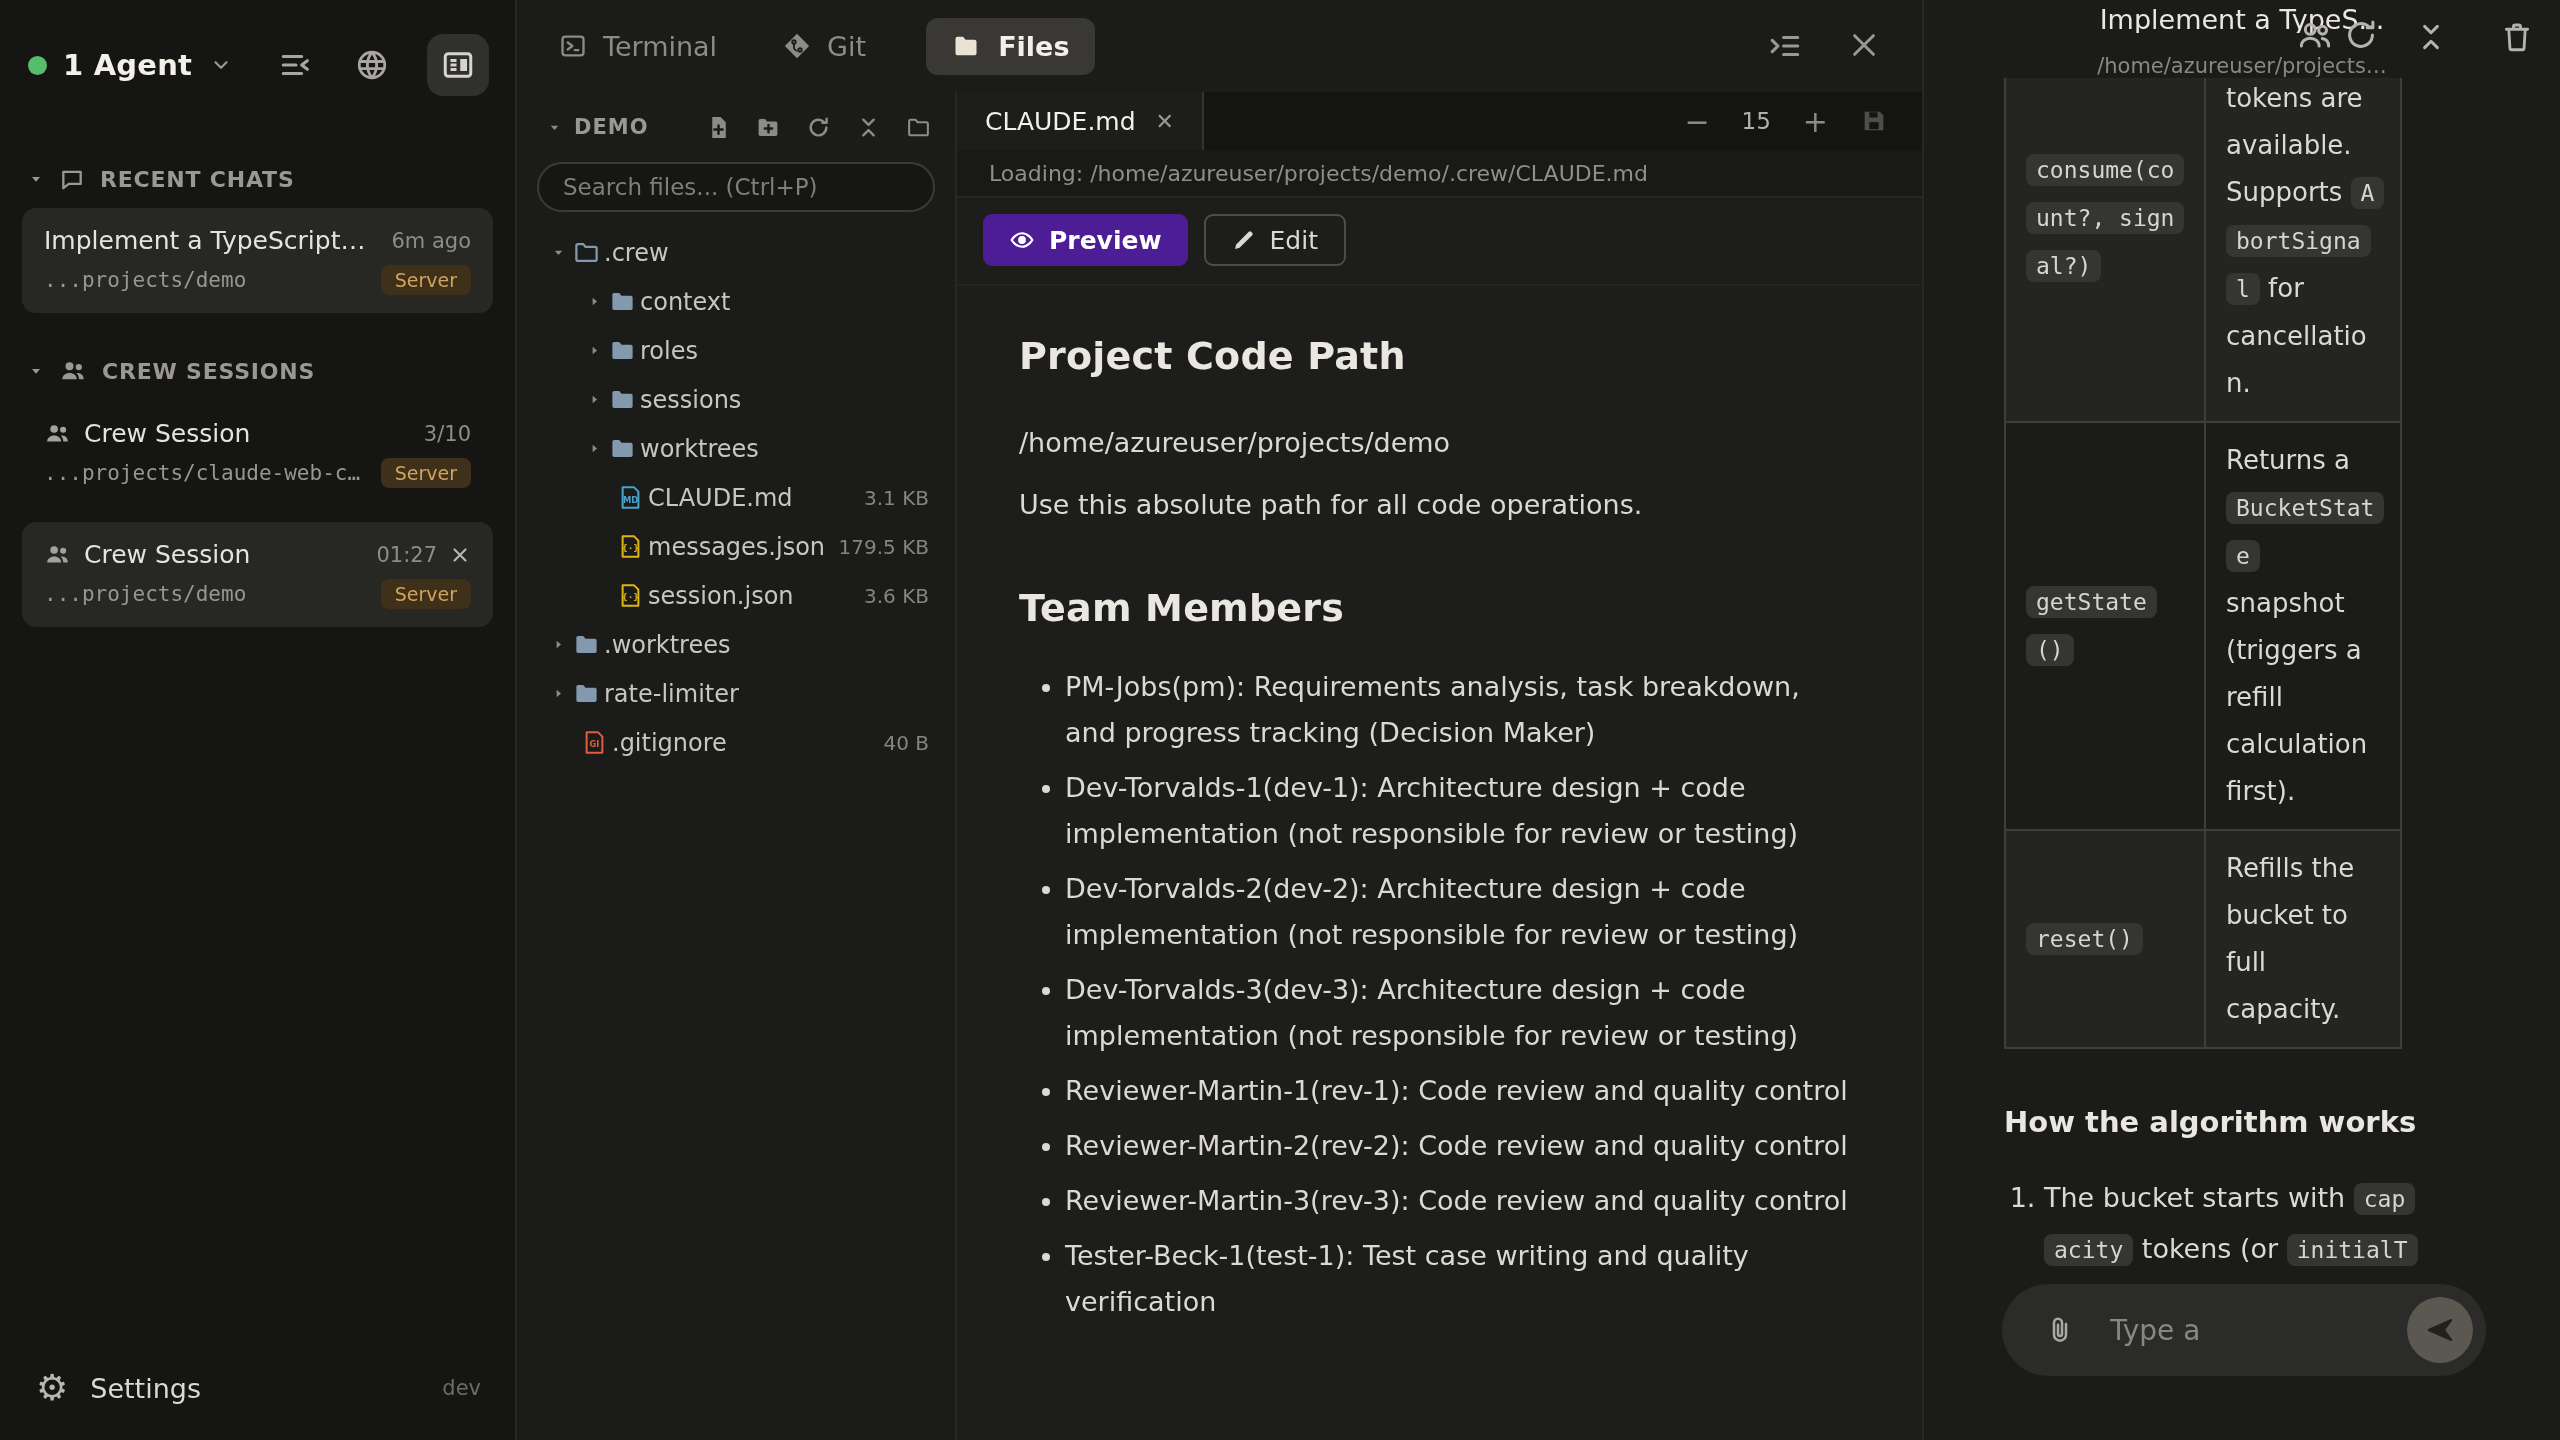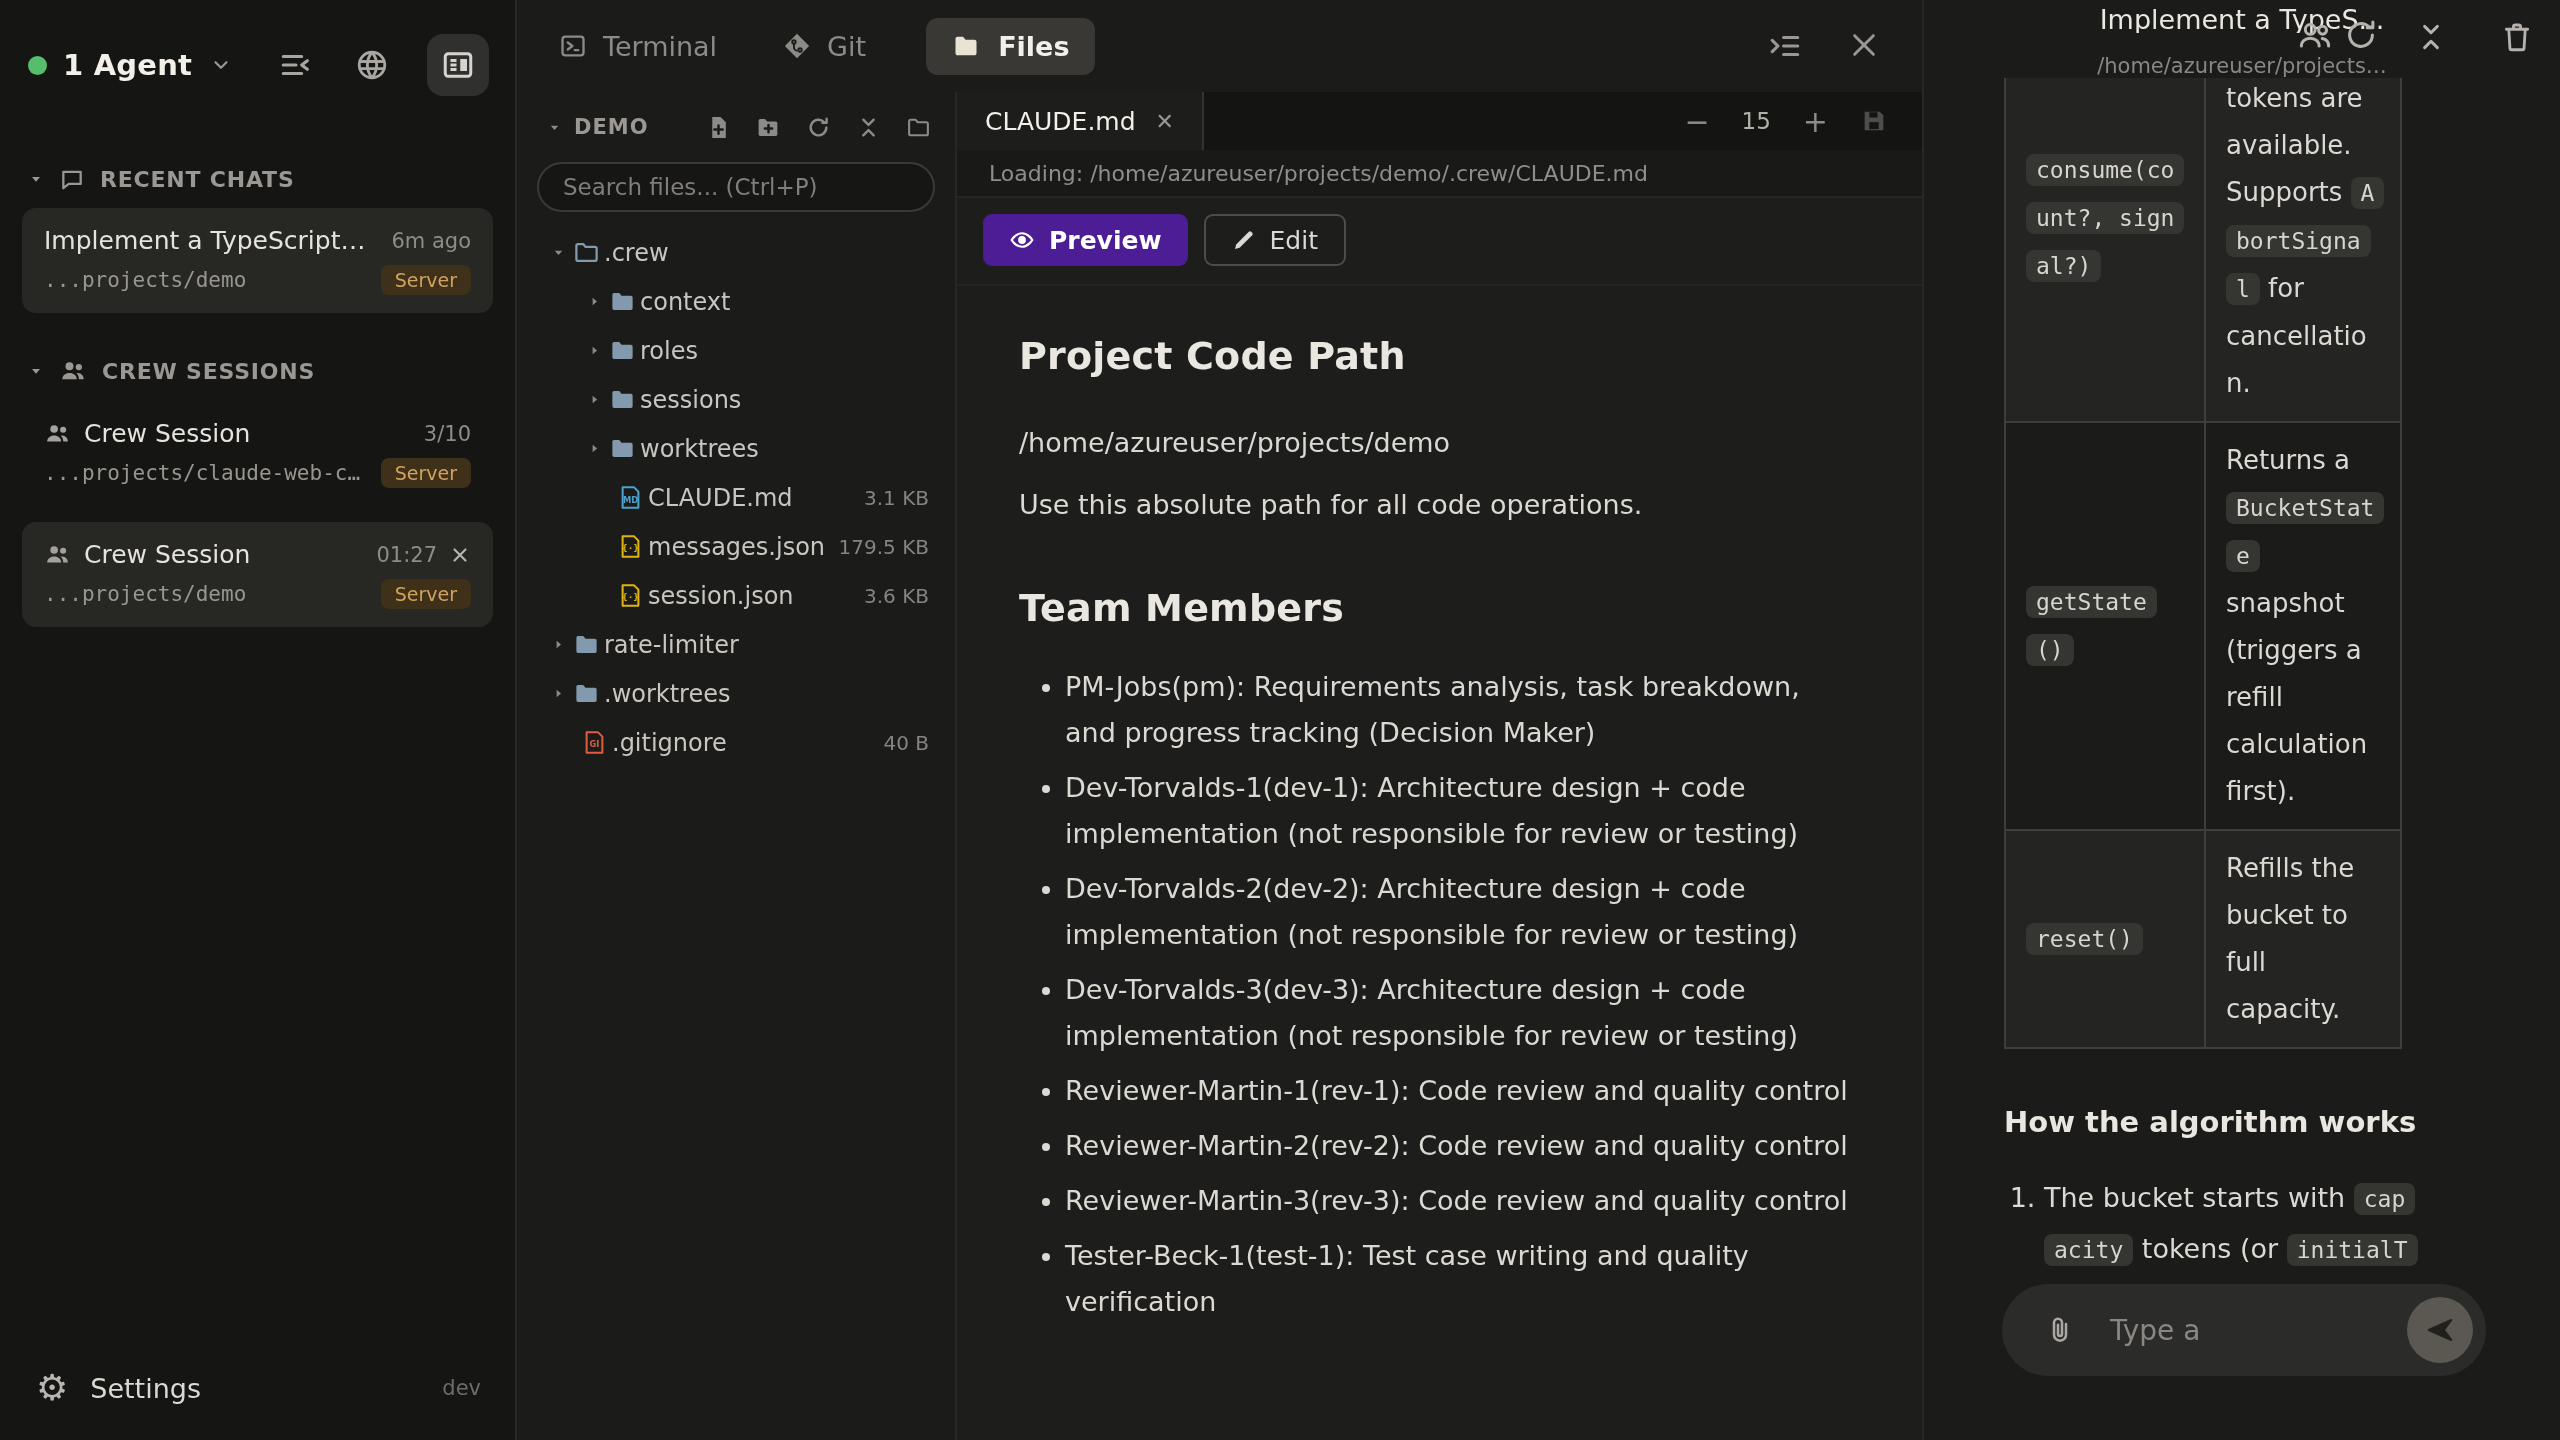--- a/index.html
+++ b/index.html
@@ -399,34 +399,34 @@
             <span class="caret">
                 <svg width="15" height="15" viewBox="0 0 24 24" fill="#8d8b86">
                   <path d="M9 6l7 6-7 6z"></path>
                 </svg>
               </span>
             <span class="ficon c-folder">
                 <svg width="27" height="27" viewBox="0 0 24 24" fill="currentColor">
                   <path d="M3 6c0-.8.7-1.5 1.5-1.5h4.6l2 2.4h8.4c.8 0 1.5.7 1.5 1.5v9.6c0 .8-.7 1.5-1.5 1.5h-15A1.5 1.5 0 0 1 3 18z"></path>
                 </svg>
               </span>
+            <span class="fname">.worktrees</span>
+          </div>
+          <div class="trow d0">
+            <span class="caret">
+                <svg width="15" height="15" viewBox="0 0 24 24" fill="#8d8b86">
+                  <path d="M9 6l7 6-7 6z"></path>
+                </svg>
+              </span>
+            <span class="ficon c-folder">
+                <svg width="27" height="27" viewBox="0 0 24 24" fill="currentColor">
+                  <path d="M3 6c0-.8.7-1.5 1.5-1.5h4.6l2 2.4h8.4c.8 0 1.5.7 1.5 1.5v9.6c0 .8-.7 1.5-1.5 1.5h-15A1.5 1.5 0 0 1 3 18z"></path>
+                </svg>
+              </span>
             <span class="fname">rate-limiter</span>
-          </div>
-          <div class="trow d0">
-            <span class="caret">
-                <svg width="15" height="15" viewBox="0 0 24 24" fill="#8d8b86">
-                  <path d="M9 6l7 6-7 6z"></path>
-                </svg>
-              </span>
-            <span class="ficon c-folder">
-                <svg width="27" height="27" viewBox="0 0 24 24" fill="currentColor">
-                  <path d="M3 6c0-.8.7-1.5 1.5-1.5h4.6l2 2.4h8.4c.8 0 1.5.7 1.5 1.5v9.6c0 .8-.7 1.5-1.5 1.5h-15A1.5 1.5 0 0 1 3 18z"></path>
-                </svg>
-              </span>
-            <span class="fname">.worktrees</span>
           </div>
           <div class="trow d0" style="padding-left:64px;">
             <span class="ficon">
                 <svg width="27" height="27" viewBox="0 0 24 24" fill="none" stroke="#e05d41" stroke-width="1.8">
                   <path d="M5 2.8h10l4 4v14.4H5z" stroke-linejoin="round"></path>
                   <text x="12" y="16.4" text-anchor="middle" font-size="7.4" font-weight="bold" fill="#e05d41" stroke="none" font-family="DejaVu Sans,sans-serif">GI</text>
                 </svg>
               </span>
             <span class="fname">.gitignore</span>
             <span class="fsize">40 B</span>

